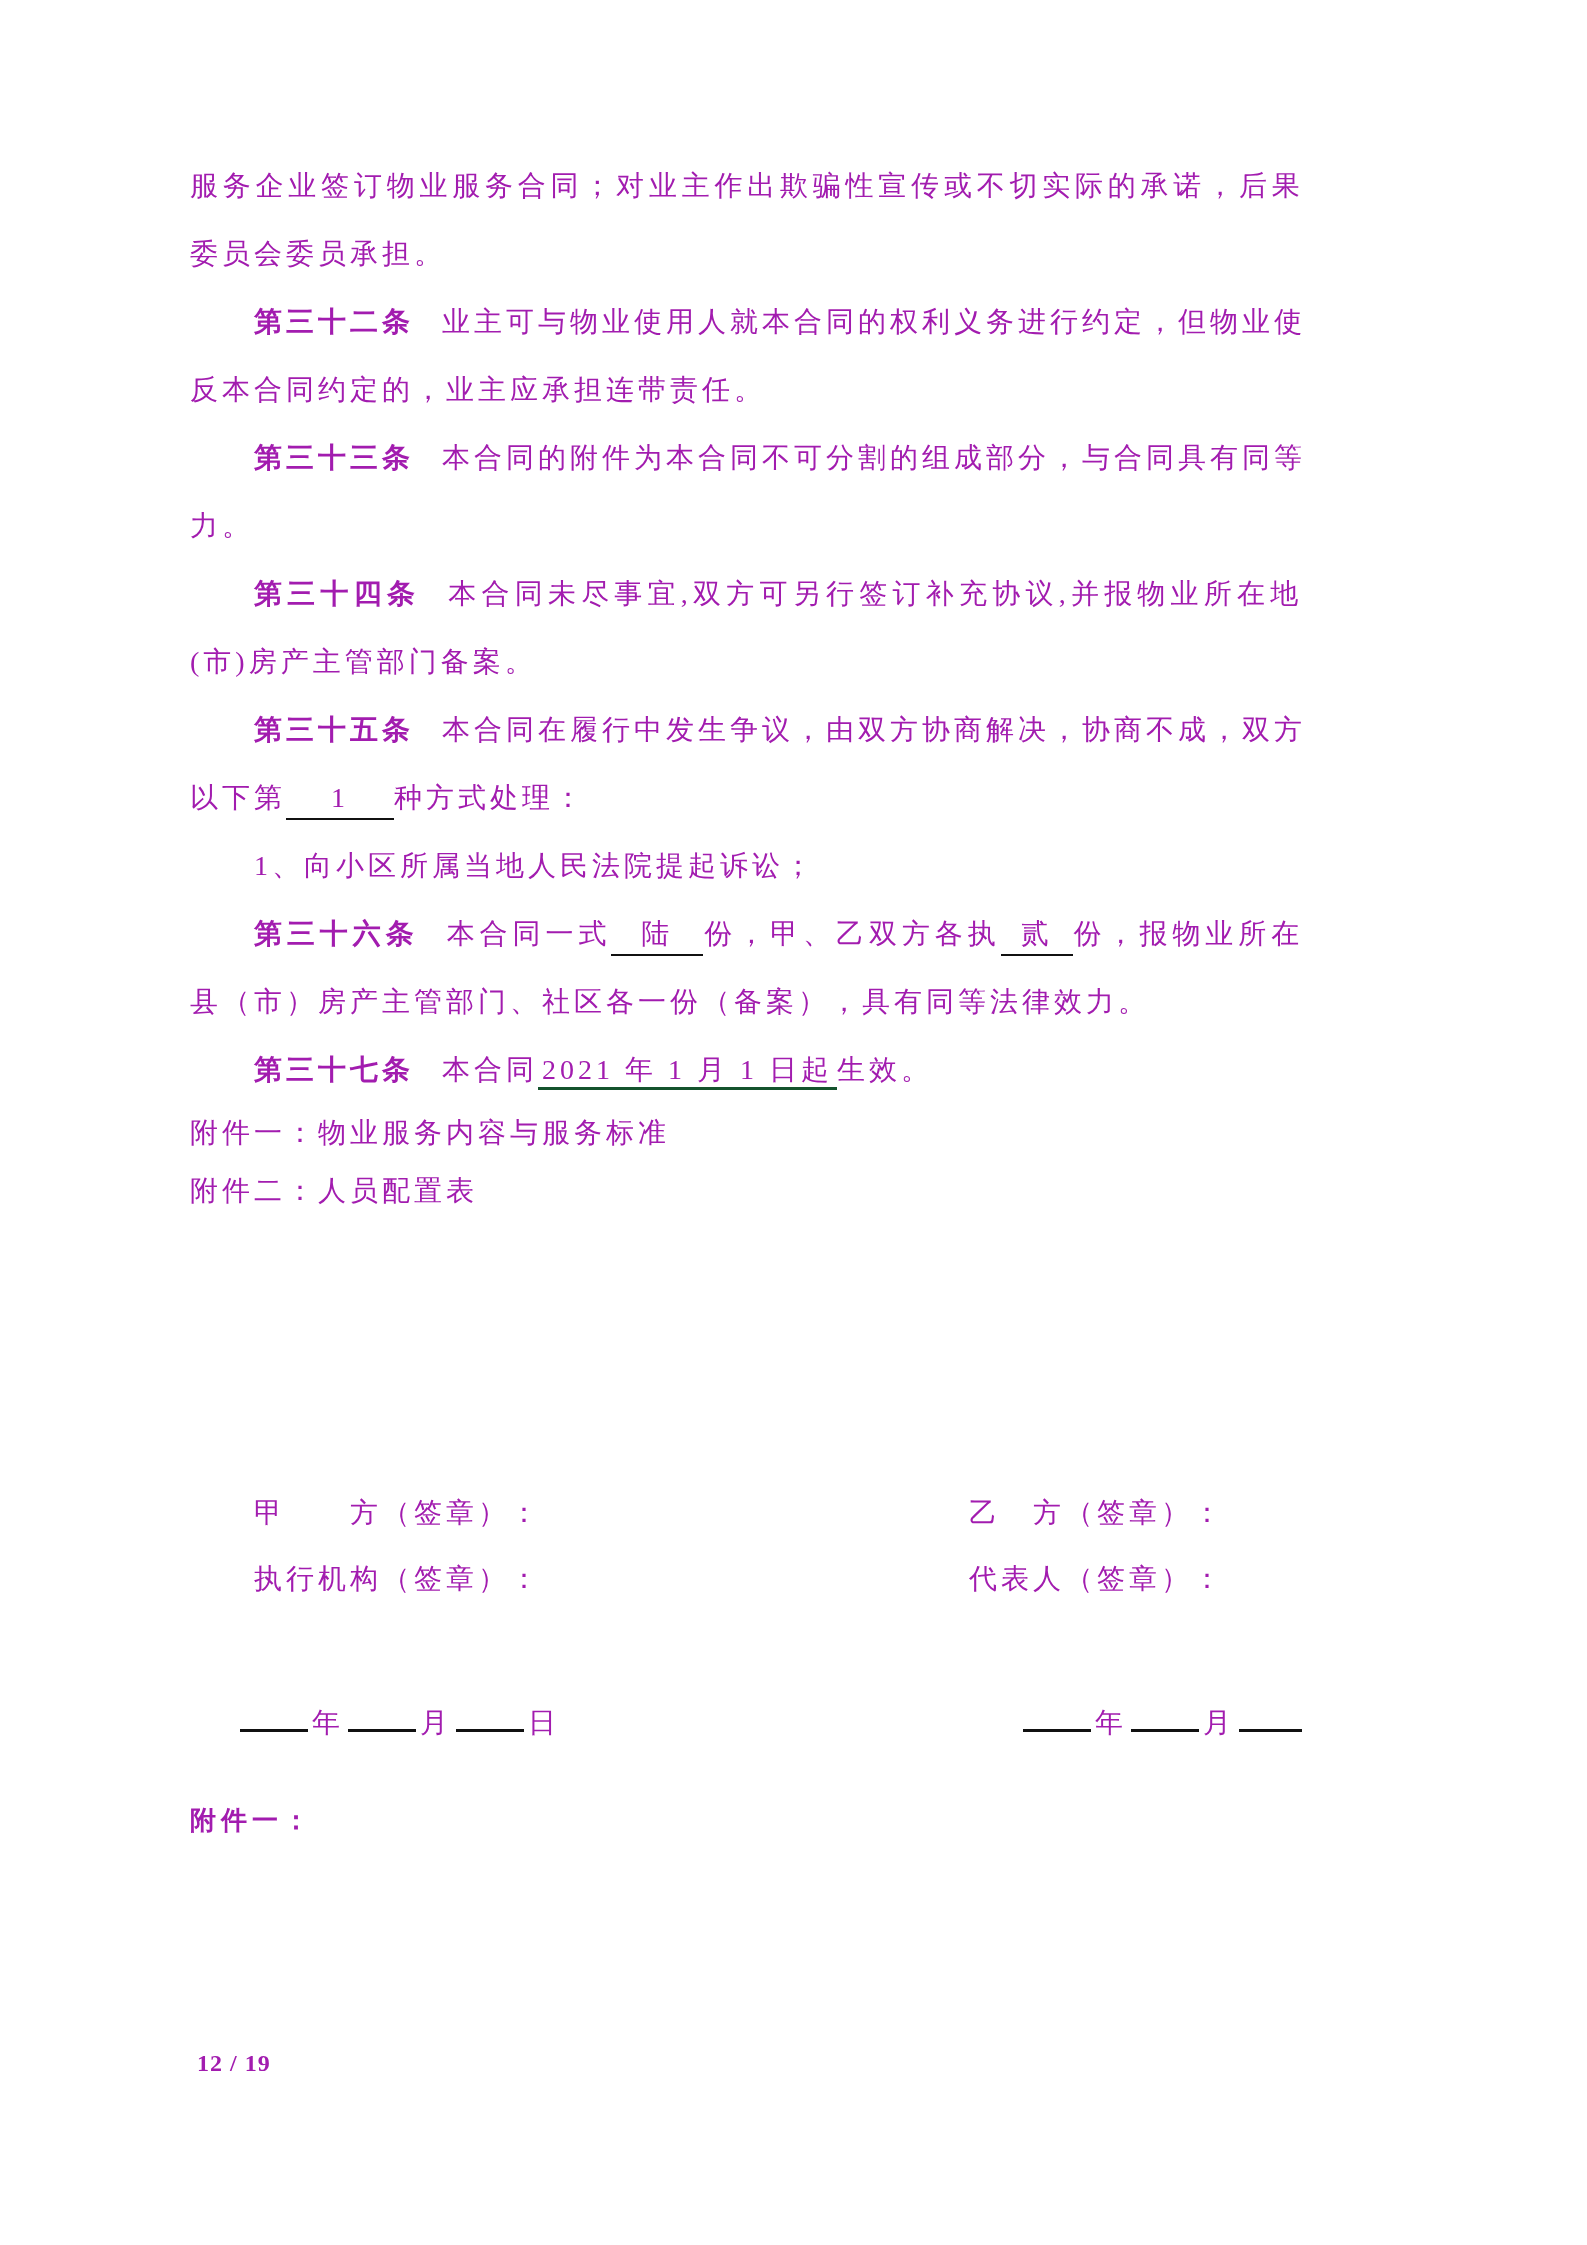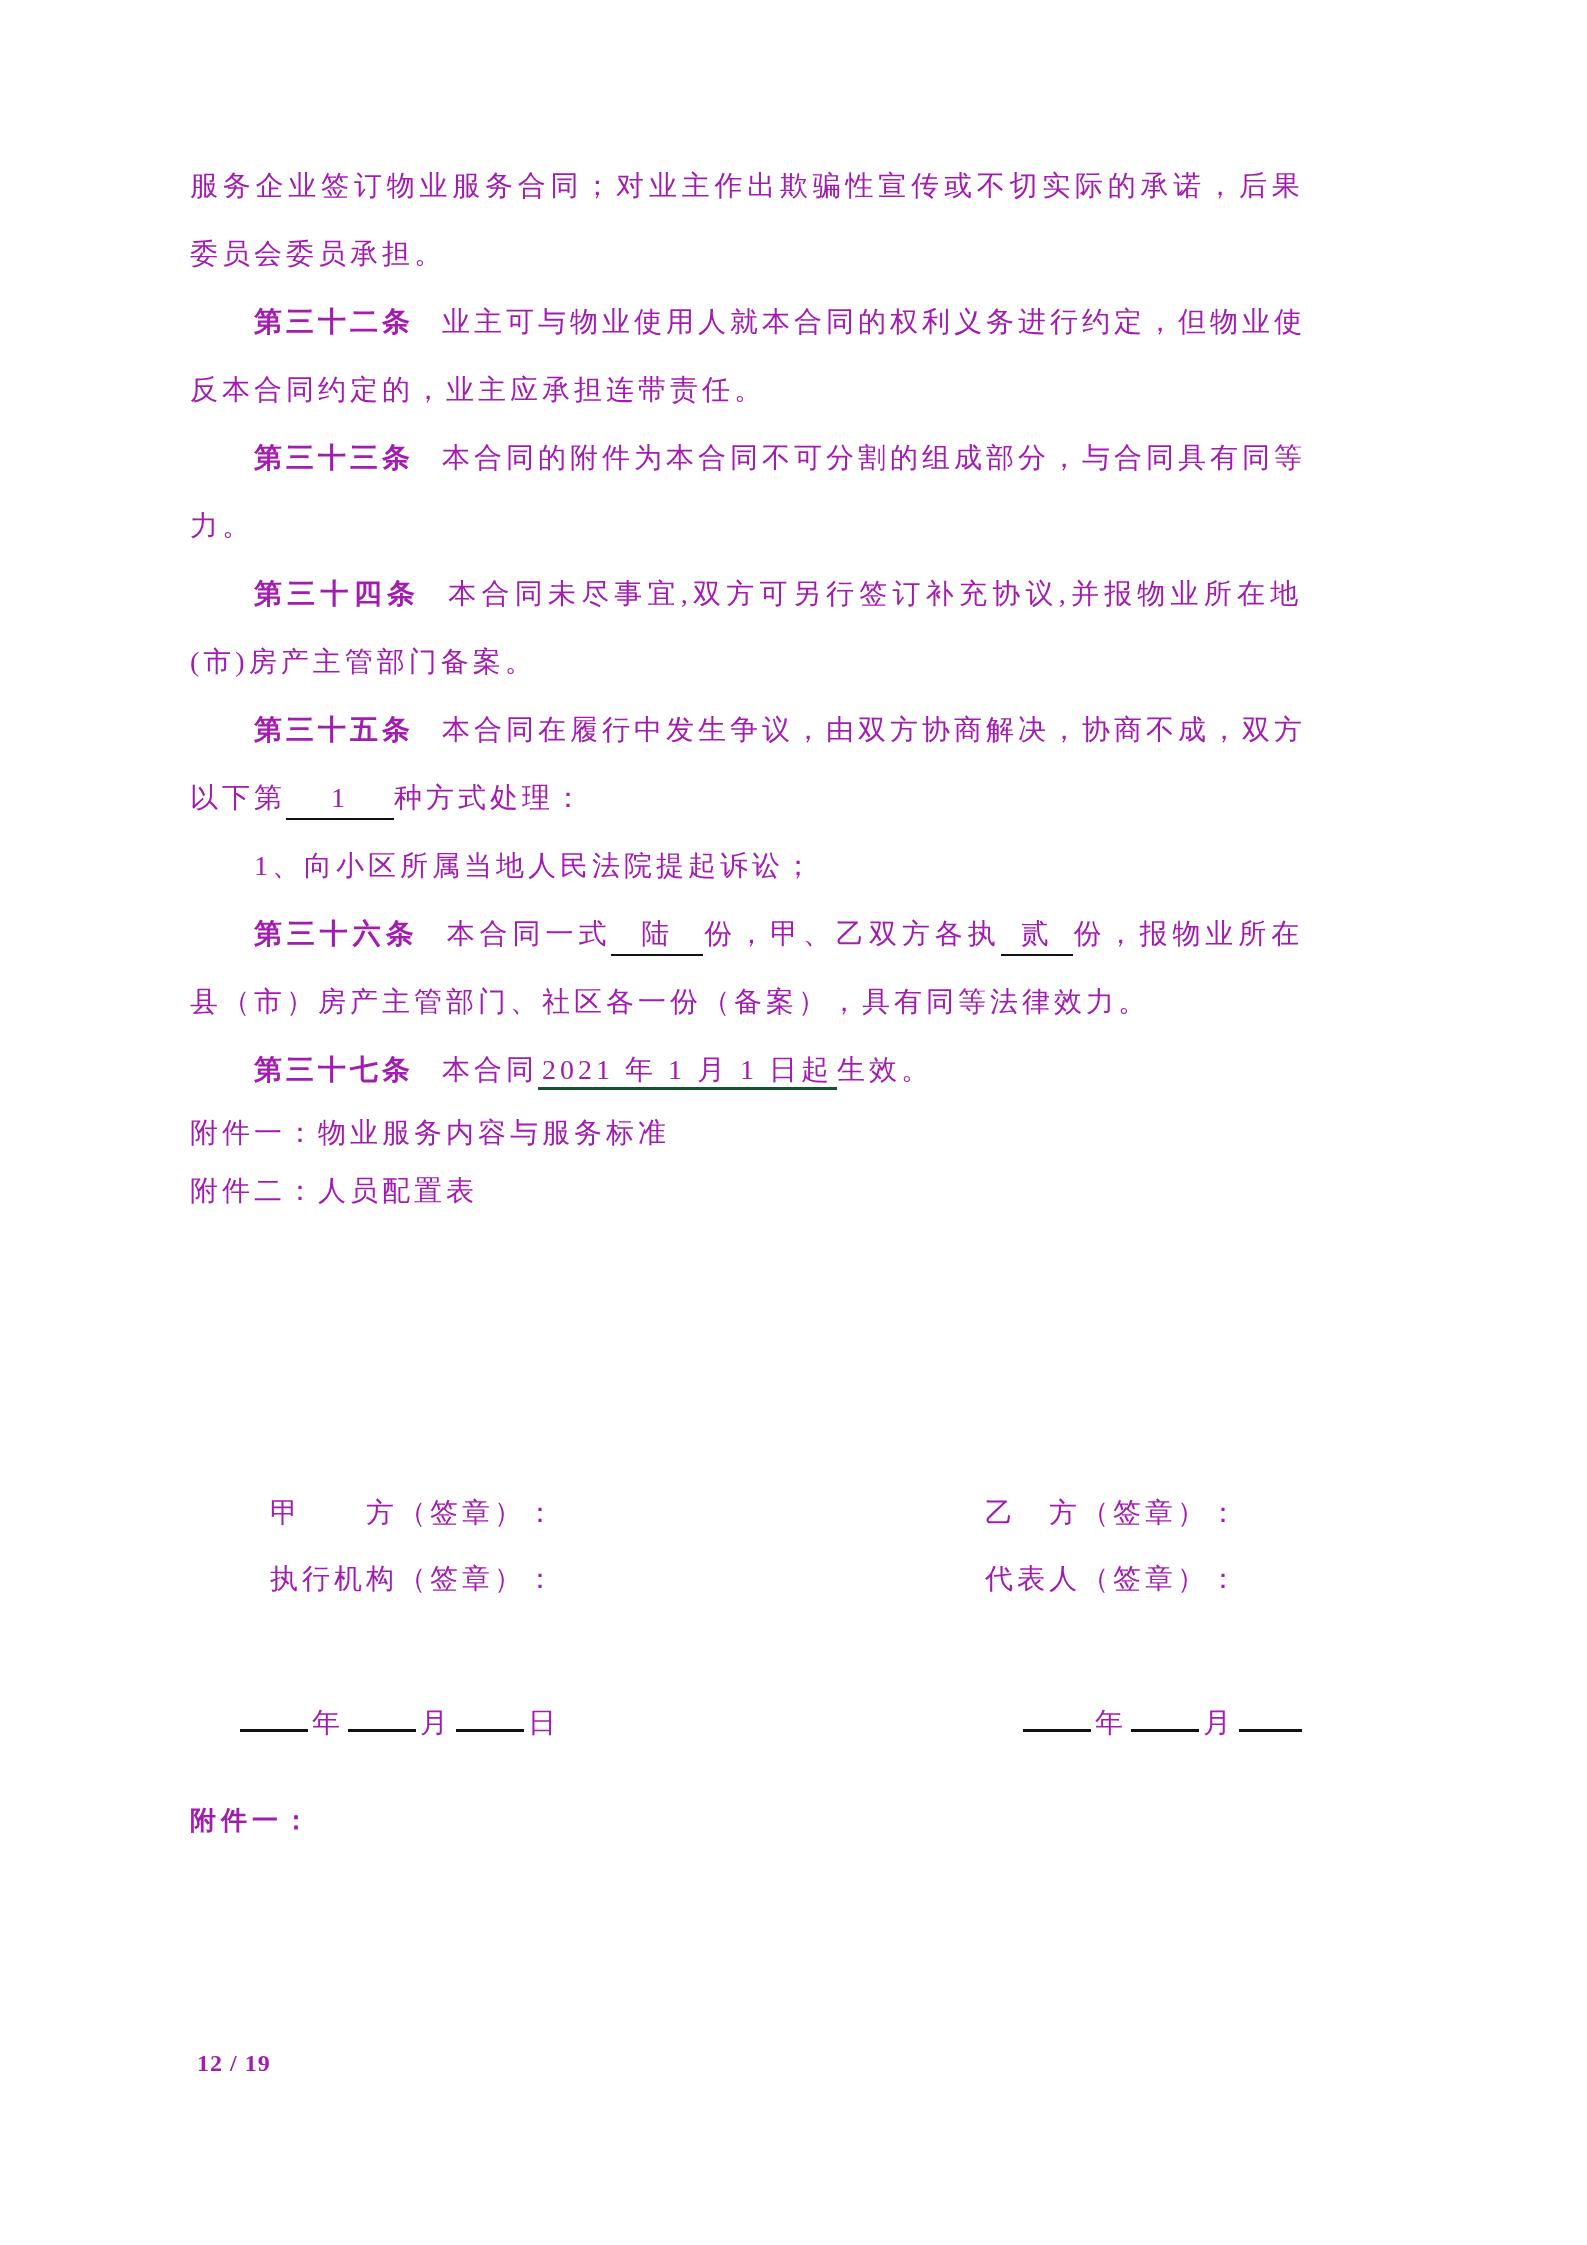--- a/index.html
+++ b/index.html
@@ -55,21 +55,21 @@
     line-height: 58px;
     margin: 0;
   }
   .sig-block { margin-top: 260px; }
   .sig-row {
     display: flex;
     font-size: 28px;
     letter-spacing: 4px;
     line-height: 66px;
   }
-  .sig-left { margin-left: 80px; flex: 0 0 715px; }
+  .sig-left { margin-left: 64px; flex: 0 0 715px; }
   .sig-right { flex: 1; }
   .date-row {
     display: flex;
     margin-top: 78px;
     font-size: 28px;
     letter-spacing: 2px;
     line-height: 66px;
     gap: 48px;
   }
   .date-left { margin-left: 50px; flex: 0 0 735px; }

